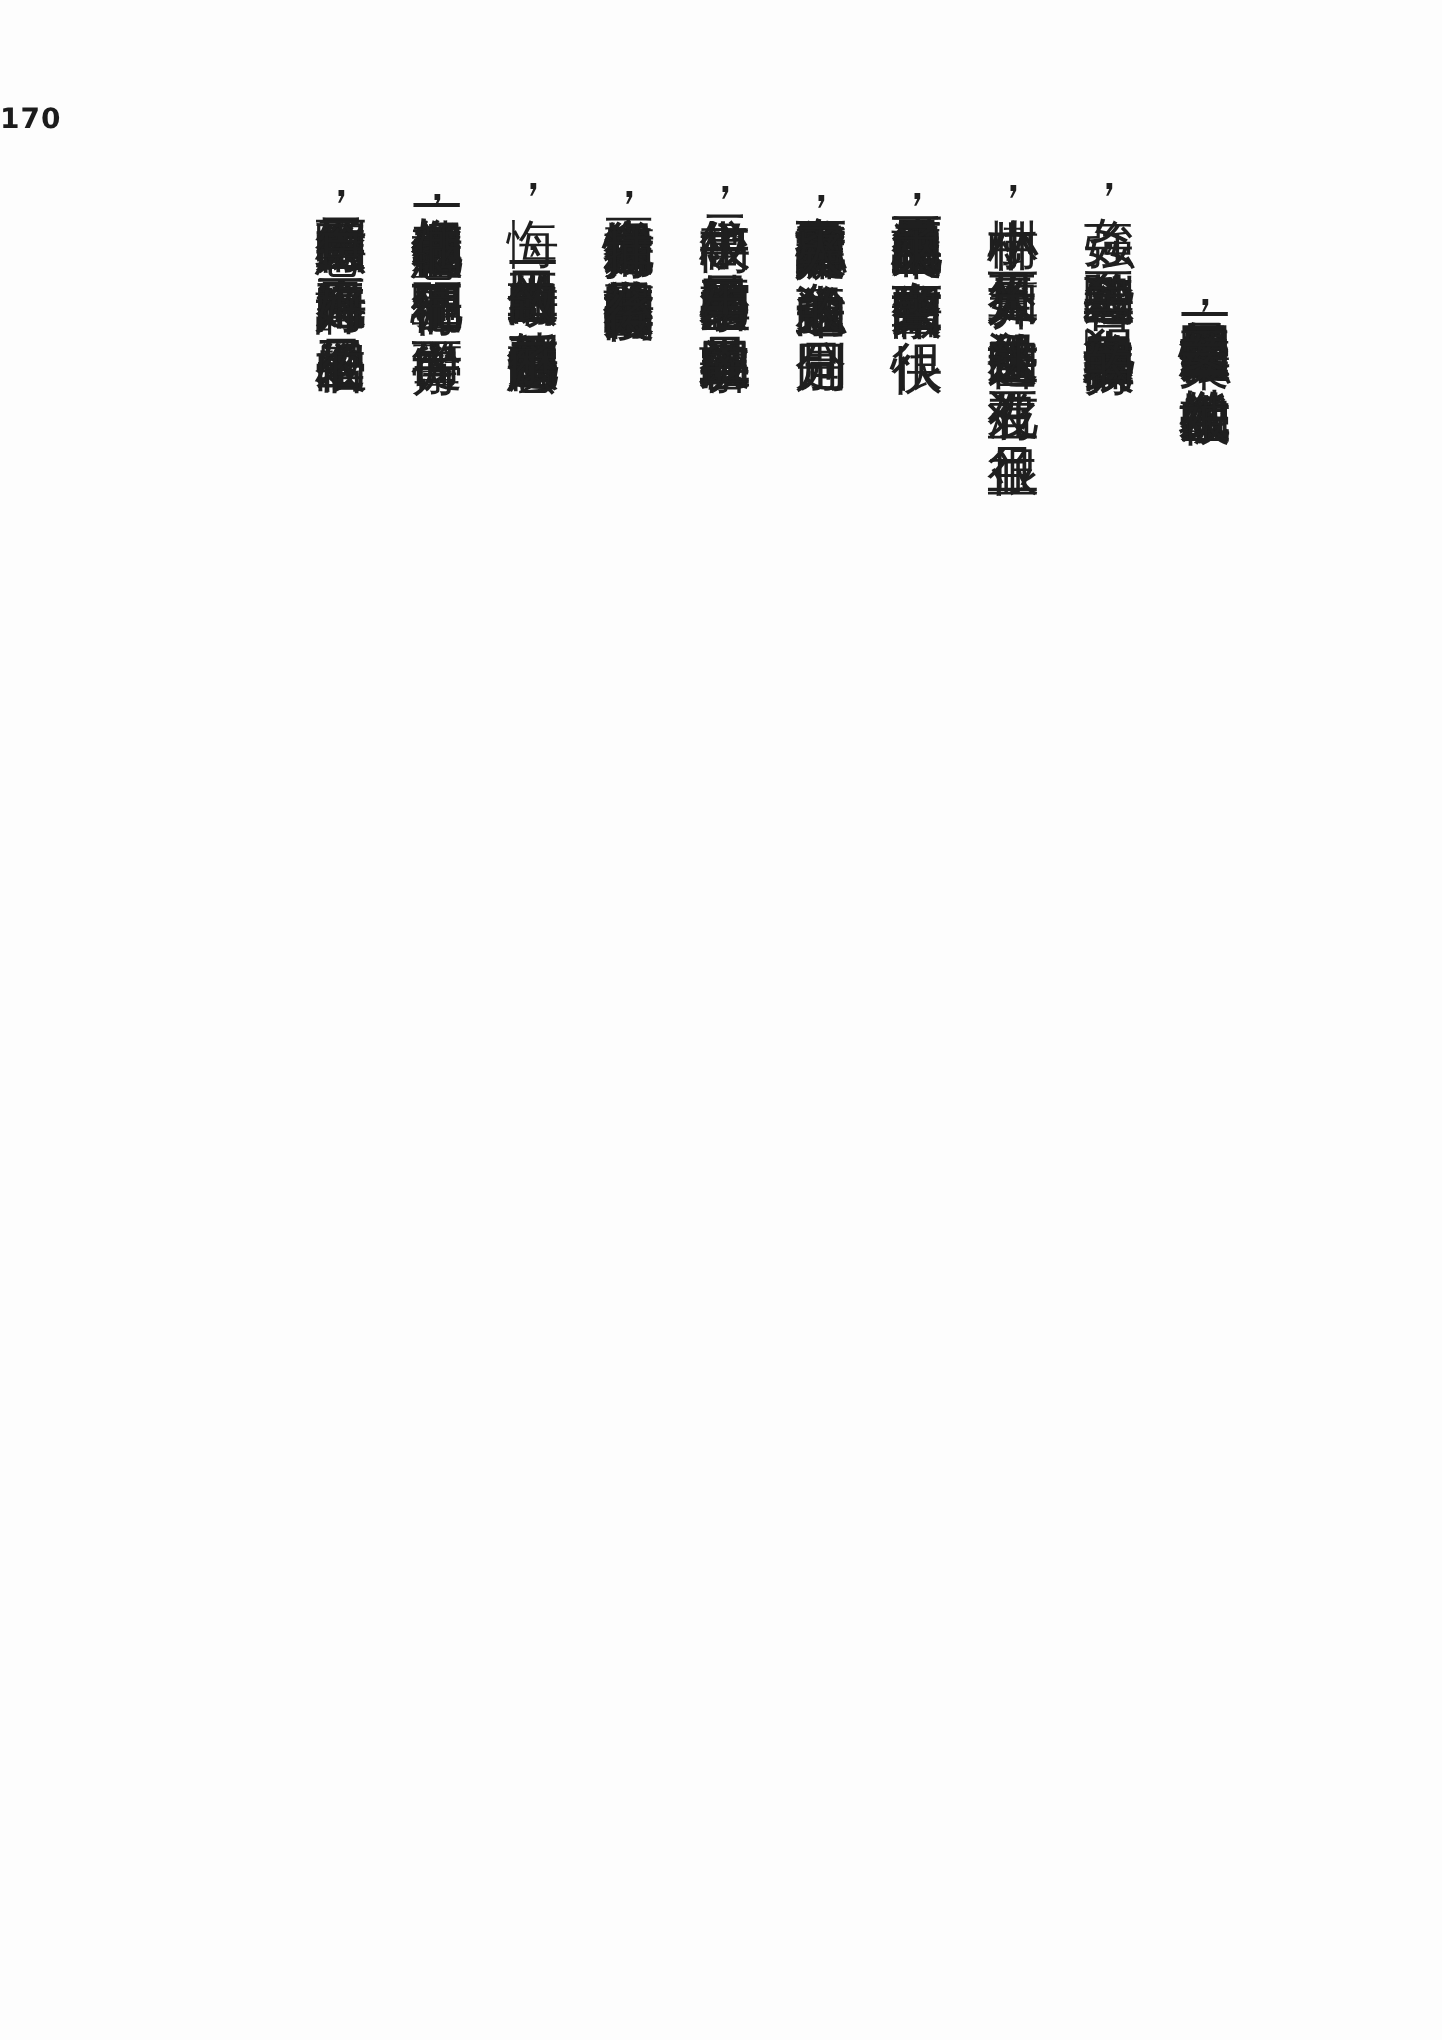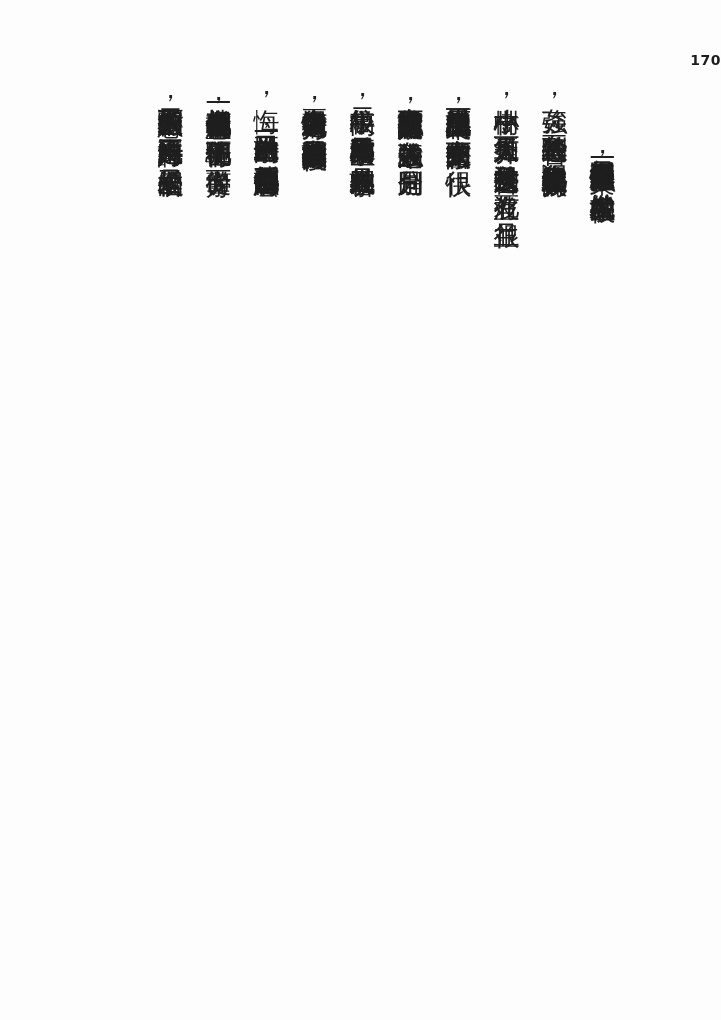--- a/index.html
+++ b/index.html
@@ -19,21 +19,21 @@
     top: 0;
     width: 721px;
     height: 1020px;
     background: #fdfdfd;
   }
   .page-number {
     position: absolute;
     top: 52px;
     left: 0;
     width: 721px;
-    text-align: right;
+    text-align: left;
     font-family: "DejaVu Sans", "Liberation Sans", sans-serif;
     font-weight: bold;
     font-size: 14px;
     color: #1c1c1c;
     letter-spacing: 0.5px;
   }
   .text-block {
     position: absolute;
     top: 88px;
     right: 95px;

